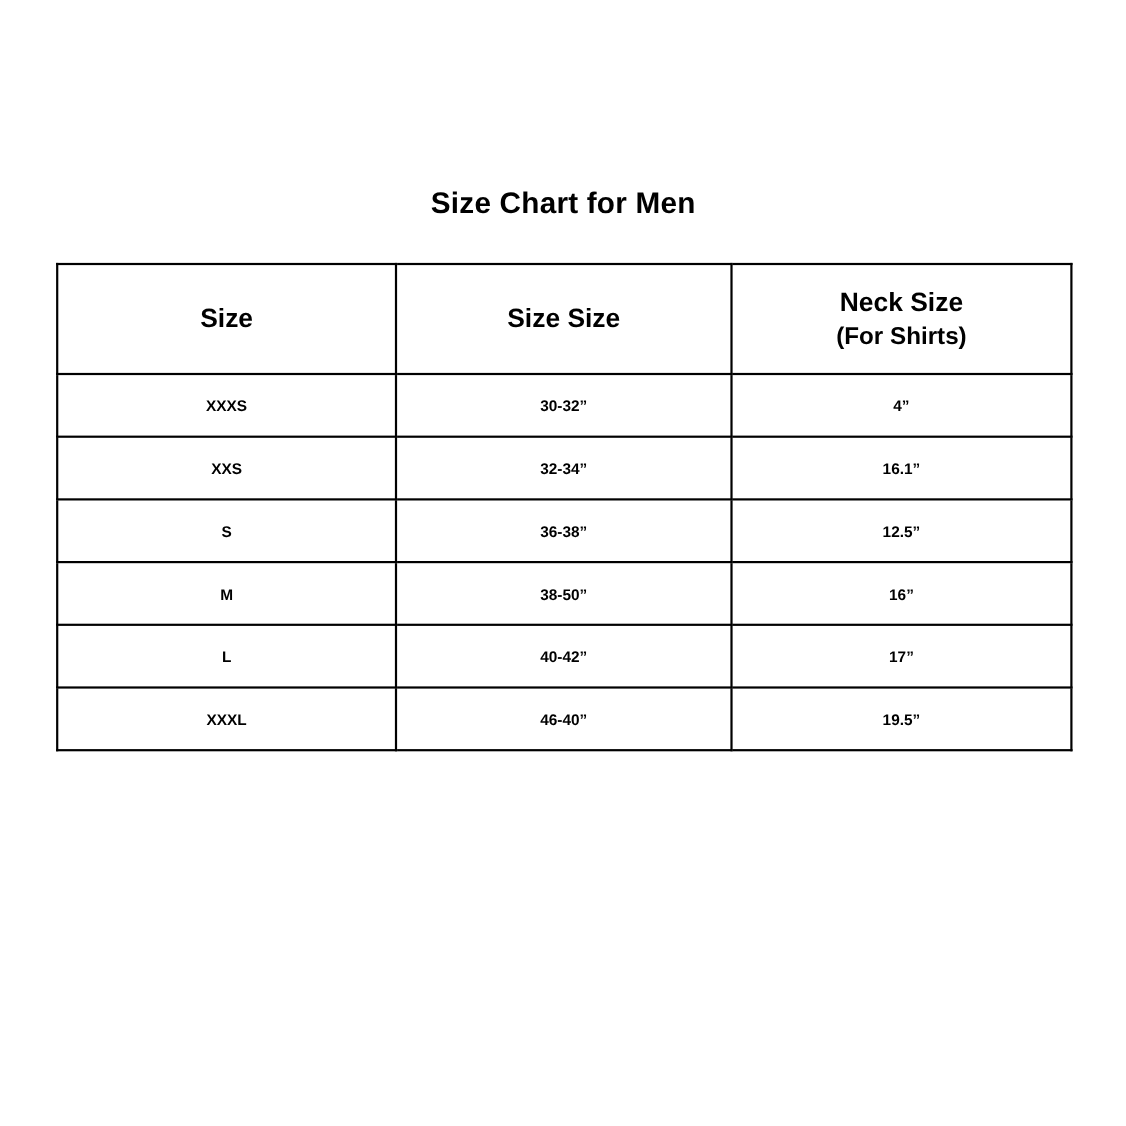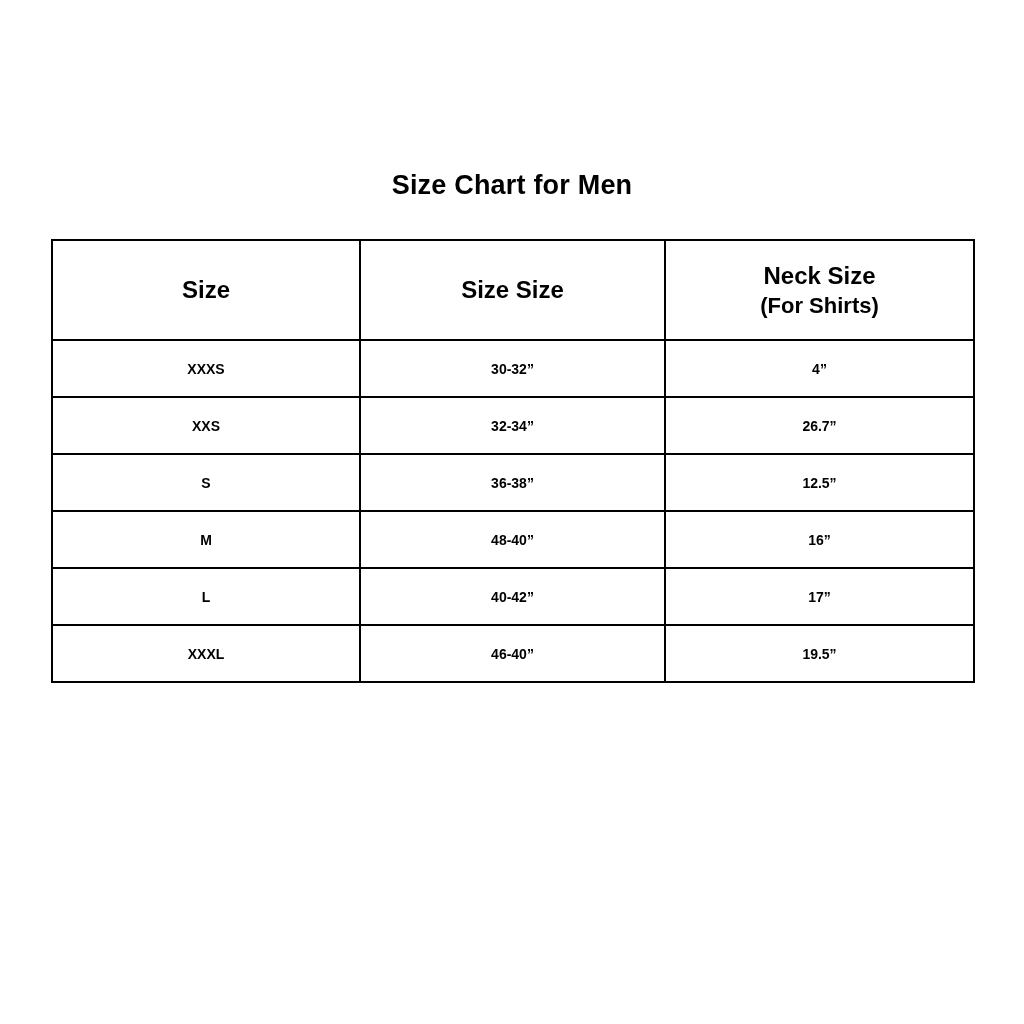--- a/index.html
+++ b/index.html
@@ -94,30 +94,30 @@
     </thead>
     <tbody>
       <tr>
         <td>XXXS</td>
         <td>30-32”</td>
         <td>4”</td>
       </tr>
       <tr>
         <td>XXS</td>
         <td>32-34”</td>
-        <td>26.7”</td>
+        <td>16.1”</td>
       </tr>
       <tr>
         <td>S</td>
         <td>36-38”</td>
         <td>12.5”</td>
       </tr>
       <tr>
         <td>M</td>
-        <td>48-40”</td>
+        <td>38-50”</td>
         <td>16”</td>
       </tr>
       <tr>
         <td>L</td>
         <td>40-42”</td>
         <td>17”</td>
       </tr>
       <tr>
         <td>XXXL</td>
         <td>46-40”</td>

